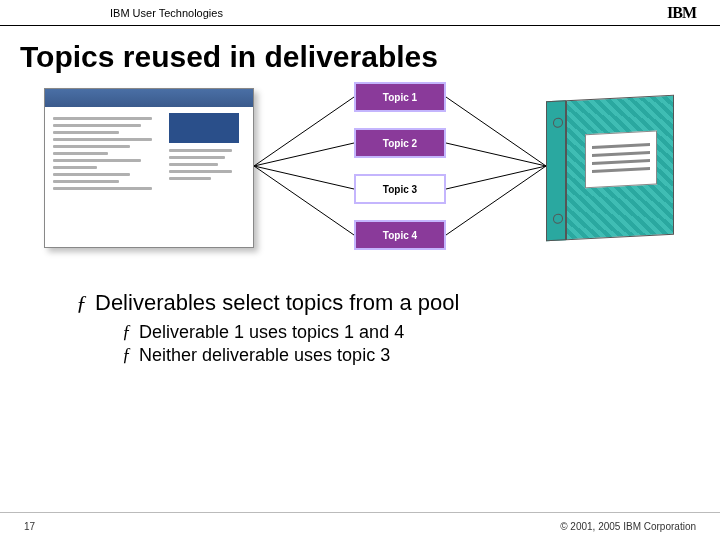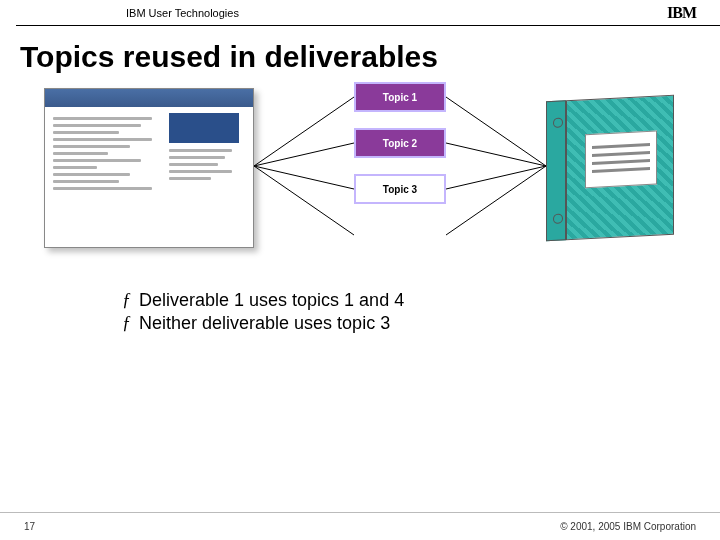--- a/index.html
+++ b/index.html
@@ -4,21 +4,21 @@
 <style>
   * { box-sizing: border-box; margin: 0; padding: 0; }
   body {
     width: 720px; height: 540px;
     font-family: Arial, Helvetica, sans-serif;
     background: #fff; position: relative; overflow: hidden;
   }
   .header {
     height: 26px; background: #fff; border-bottom: 1px solid #000;
     display: flex; align-items: center; justify-content: space-between;
-    padding: 0 24px 0 110px; font-size: 11px; margin-left: 16px;
+    padding: 0 24px 0 110px; font-size: 11px;
   }
   .ibm-logo { font-weight: bold; letter-spacing: -1px; font-size: 16px; font-family: Georgia, serif; }
   .title {
     font-size: 30px; font-weight: bold; color: #000;
     padding: 14px 32px 8px 20px;
   }
   .diagram { position: relative; height: 200px; margin: 0 20px; }
   .thumb {
     position: absolute; left: 24px; top: 6px;
     width: 210px; height: 160px; border: 1px solid #888; background: #fff;
@@ -122,20 +122,21 @@
   <svg class="lines">
     <line x1="0" y1="84" x2="100" y2="15"></line>
     <line x1="0" y1="84" x2="100" y2="61"></line>
     <line x1="0" y1="84" x2="100" y2="107"></line>
     <line x1="0" y1="84" x2="100" y2="153"></line>
   </svg>
 
   <div class="topic sel t1">Topic 1</div>
   <div class="topic sel t2">Topic 2</div>
   <div class="topic t3">Topic 3</div>
+  <div class="topic sel t4">Topic 4</div>
 
   <svg class="rlines">
     <line x1="0" y1="15" x2="100" y2="84"></line>
     <line x1="0" y1="61" x2="100" y2="84"></line>
     <line x1="0" y1="107" x2="100" y2="84"></line>
     <line x1="0" y1="153" x2="100" y2="84"></line>
   </svg>
 
   <div class="binder">
     <div class="spine"></div>
@@ -144,20 +145,23 @@
         <div class="ll"></div>
           <div class="ll"></div>
           <div class="ll"></div>
           <div class="ll"></div>
       </div>
     </div>
   </div>
 </div>
 
 <div class="content">
+  <div class="bullet-main">
+    <span class="marker">ƒ</span><span>Deliverables select topics from a pool</span>
+  </div>
   <div class="subs">
     <div class="bullet-sub">
       <span class="marker">ƒ</span><span>Deliverable 1 uses topics 1 and 4</span>
     </div>
     <div class="bullet-sub">
       <span class="marker">ƒ</span><span>Neither deliverable uses topic 3</span>
     </div>
   </div>
 </div>
 

